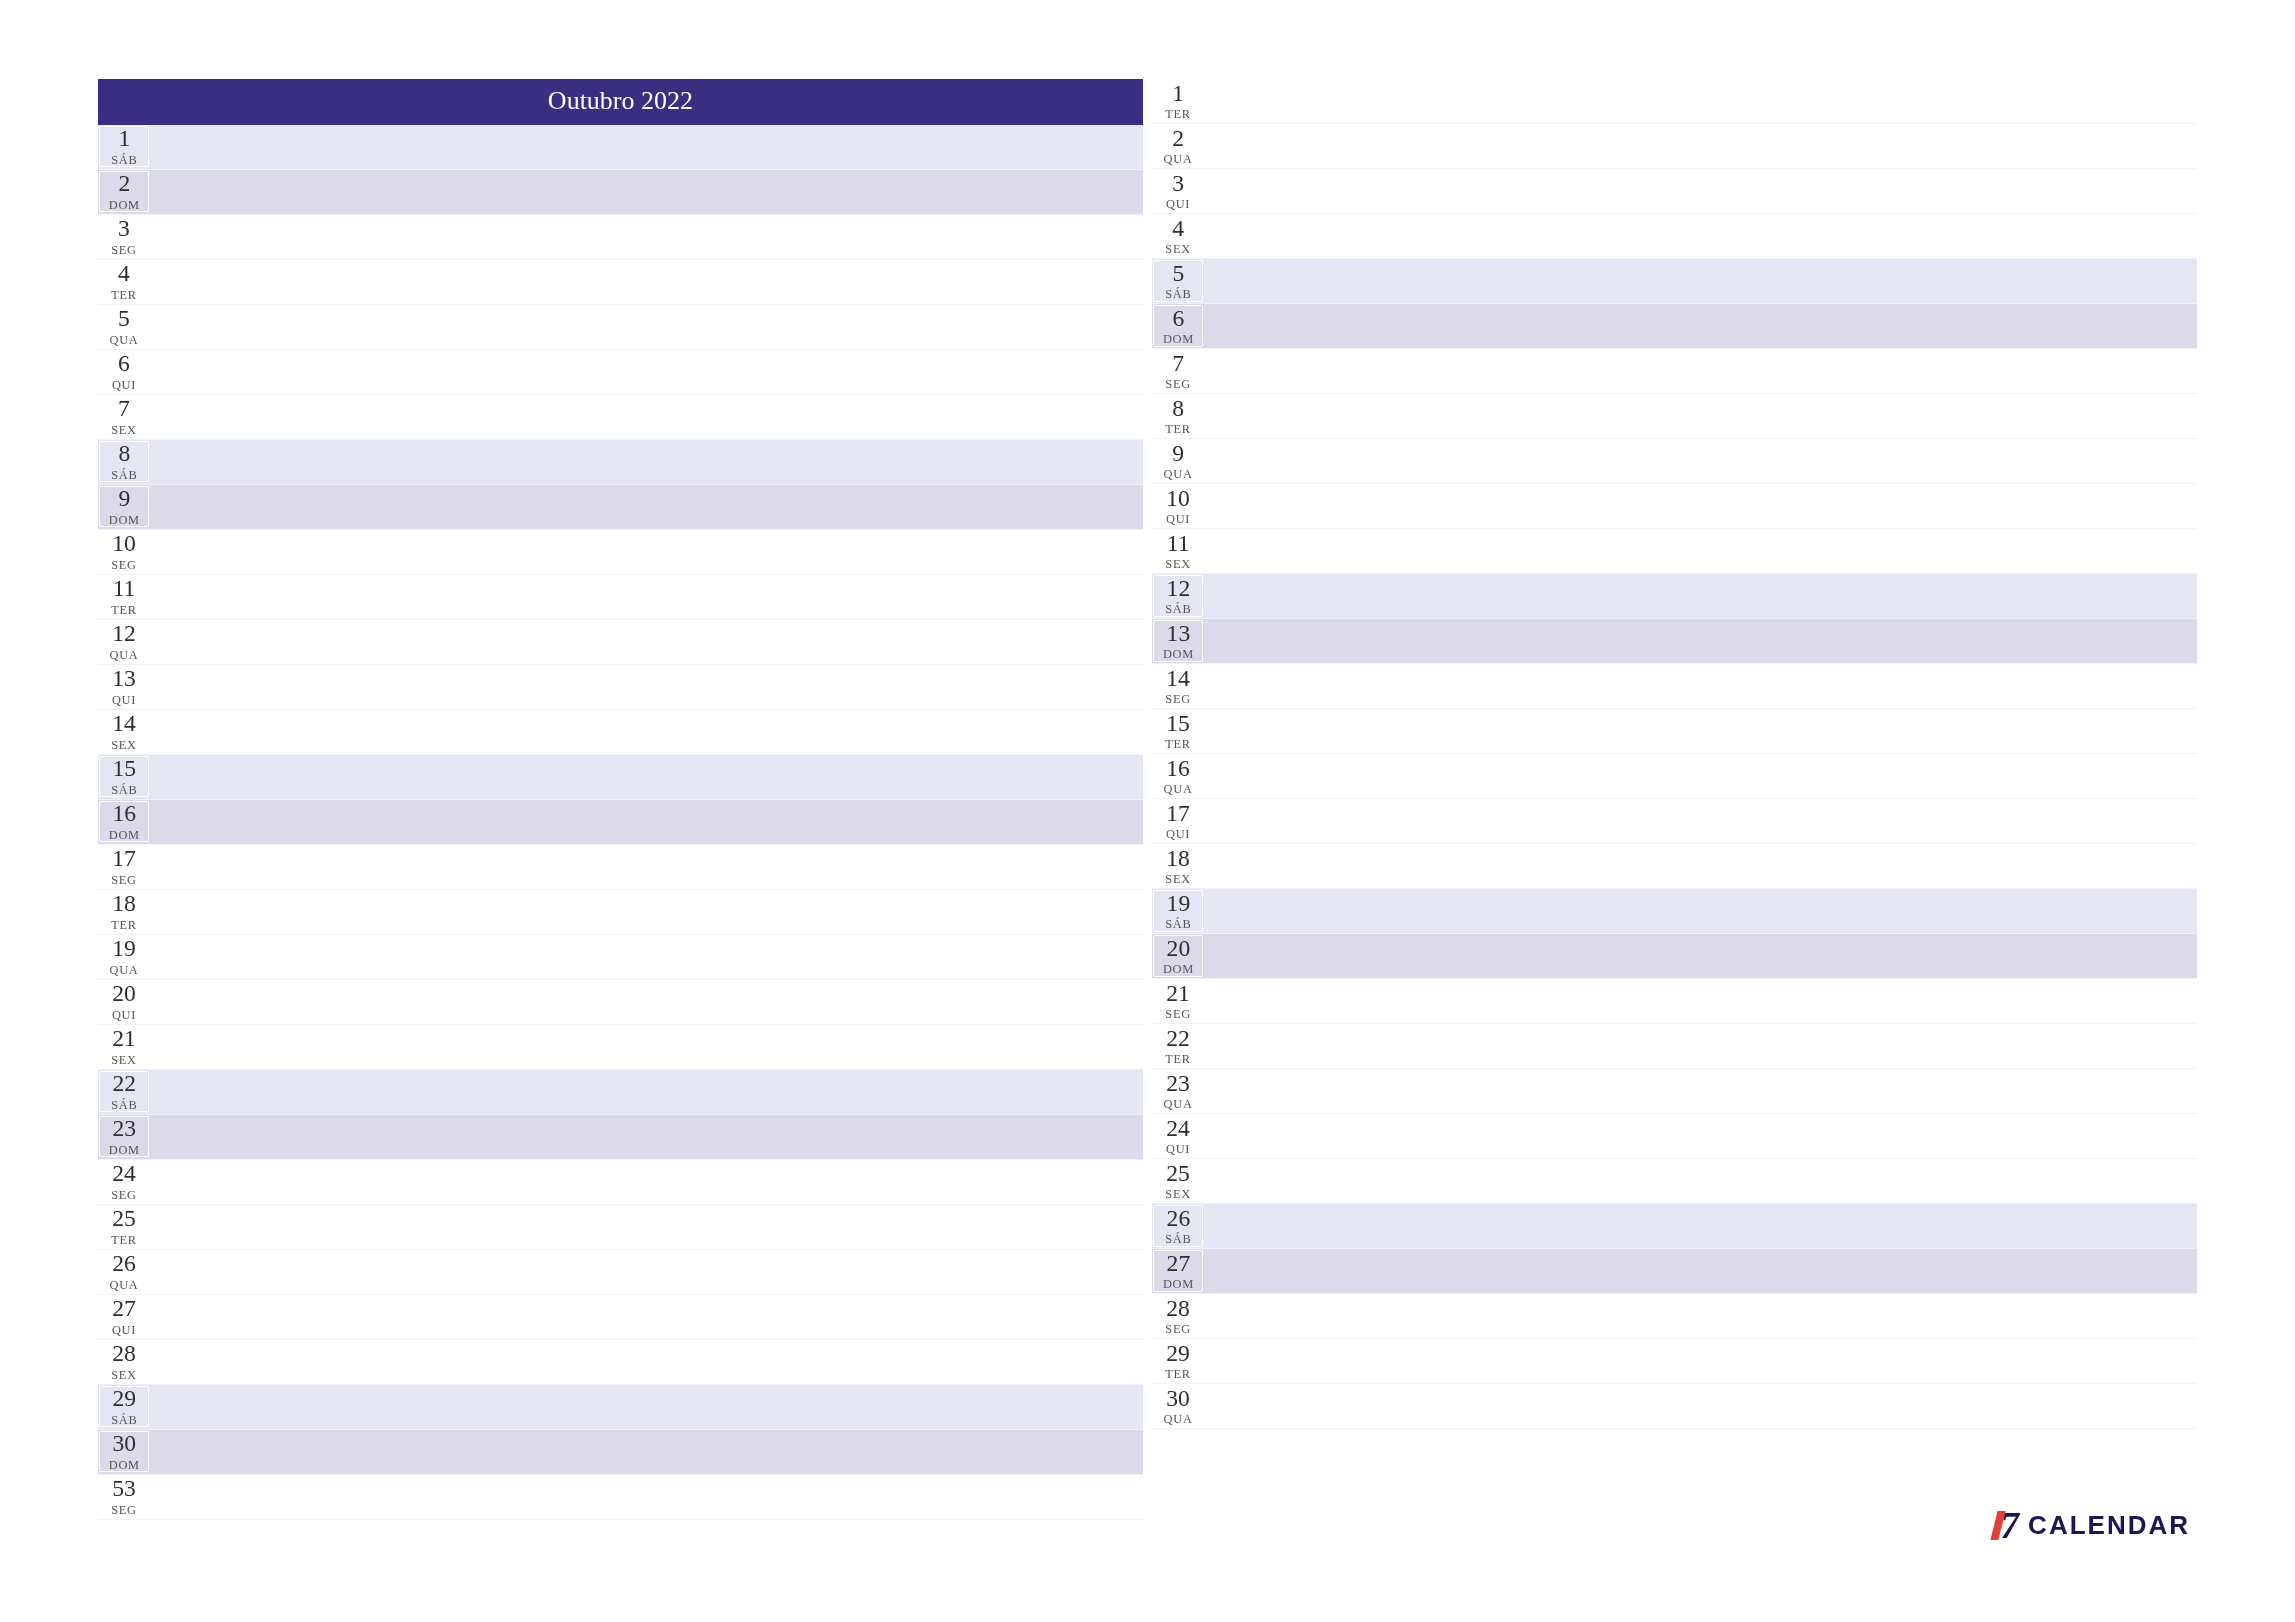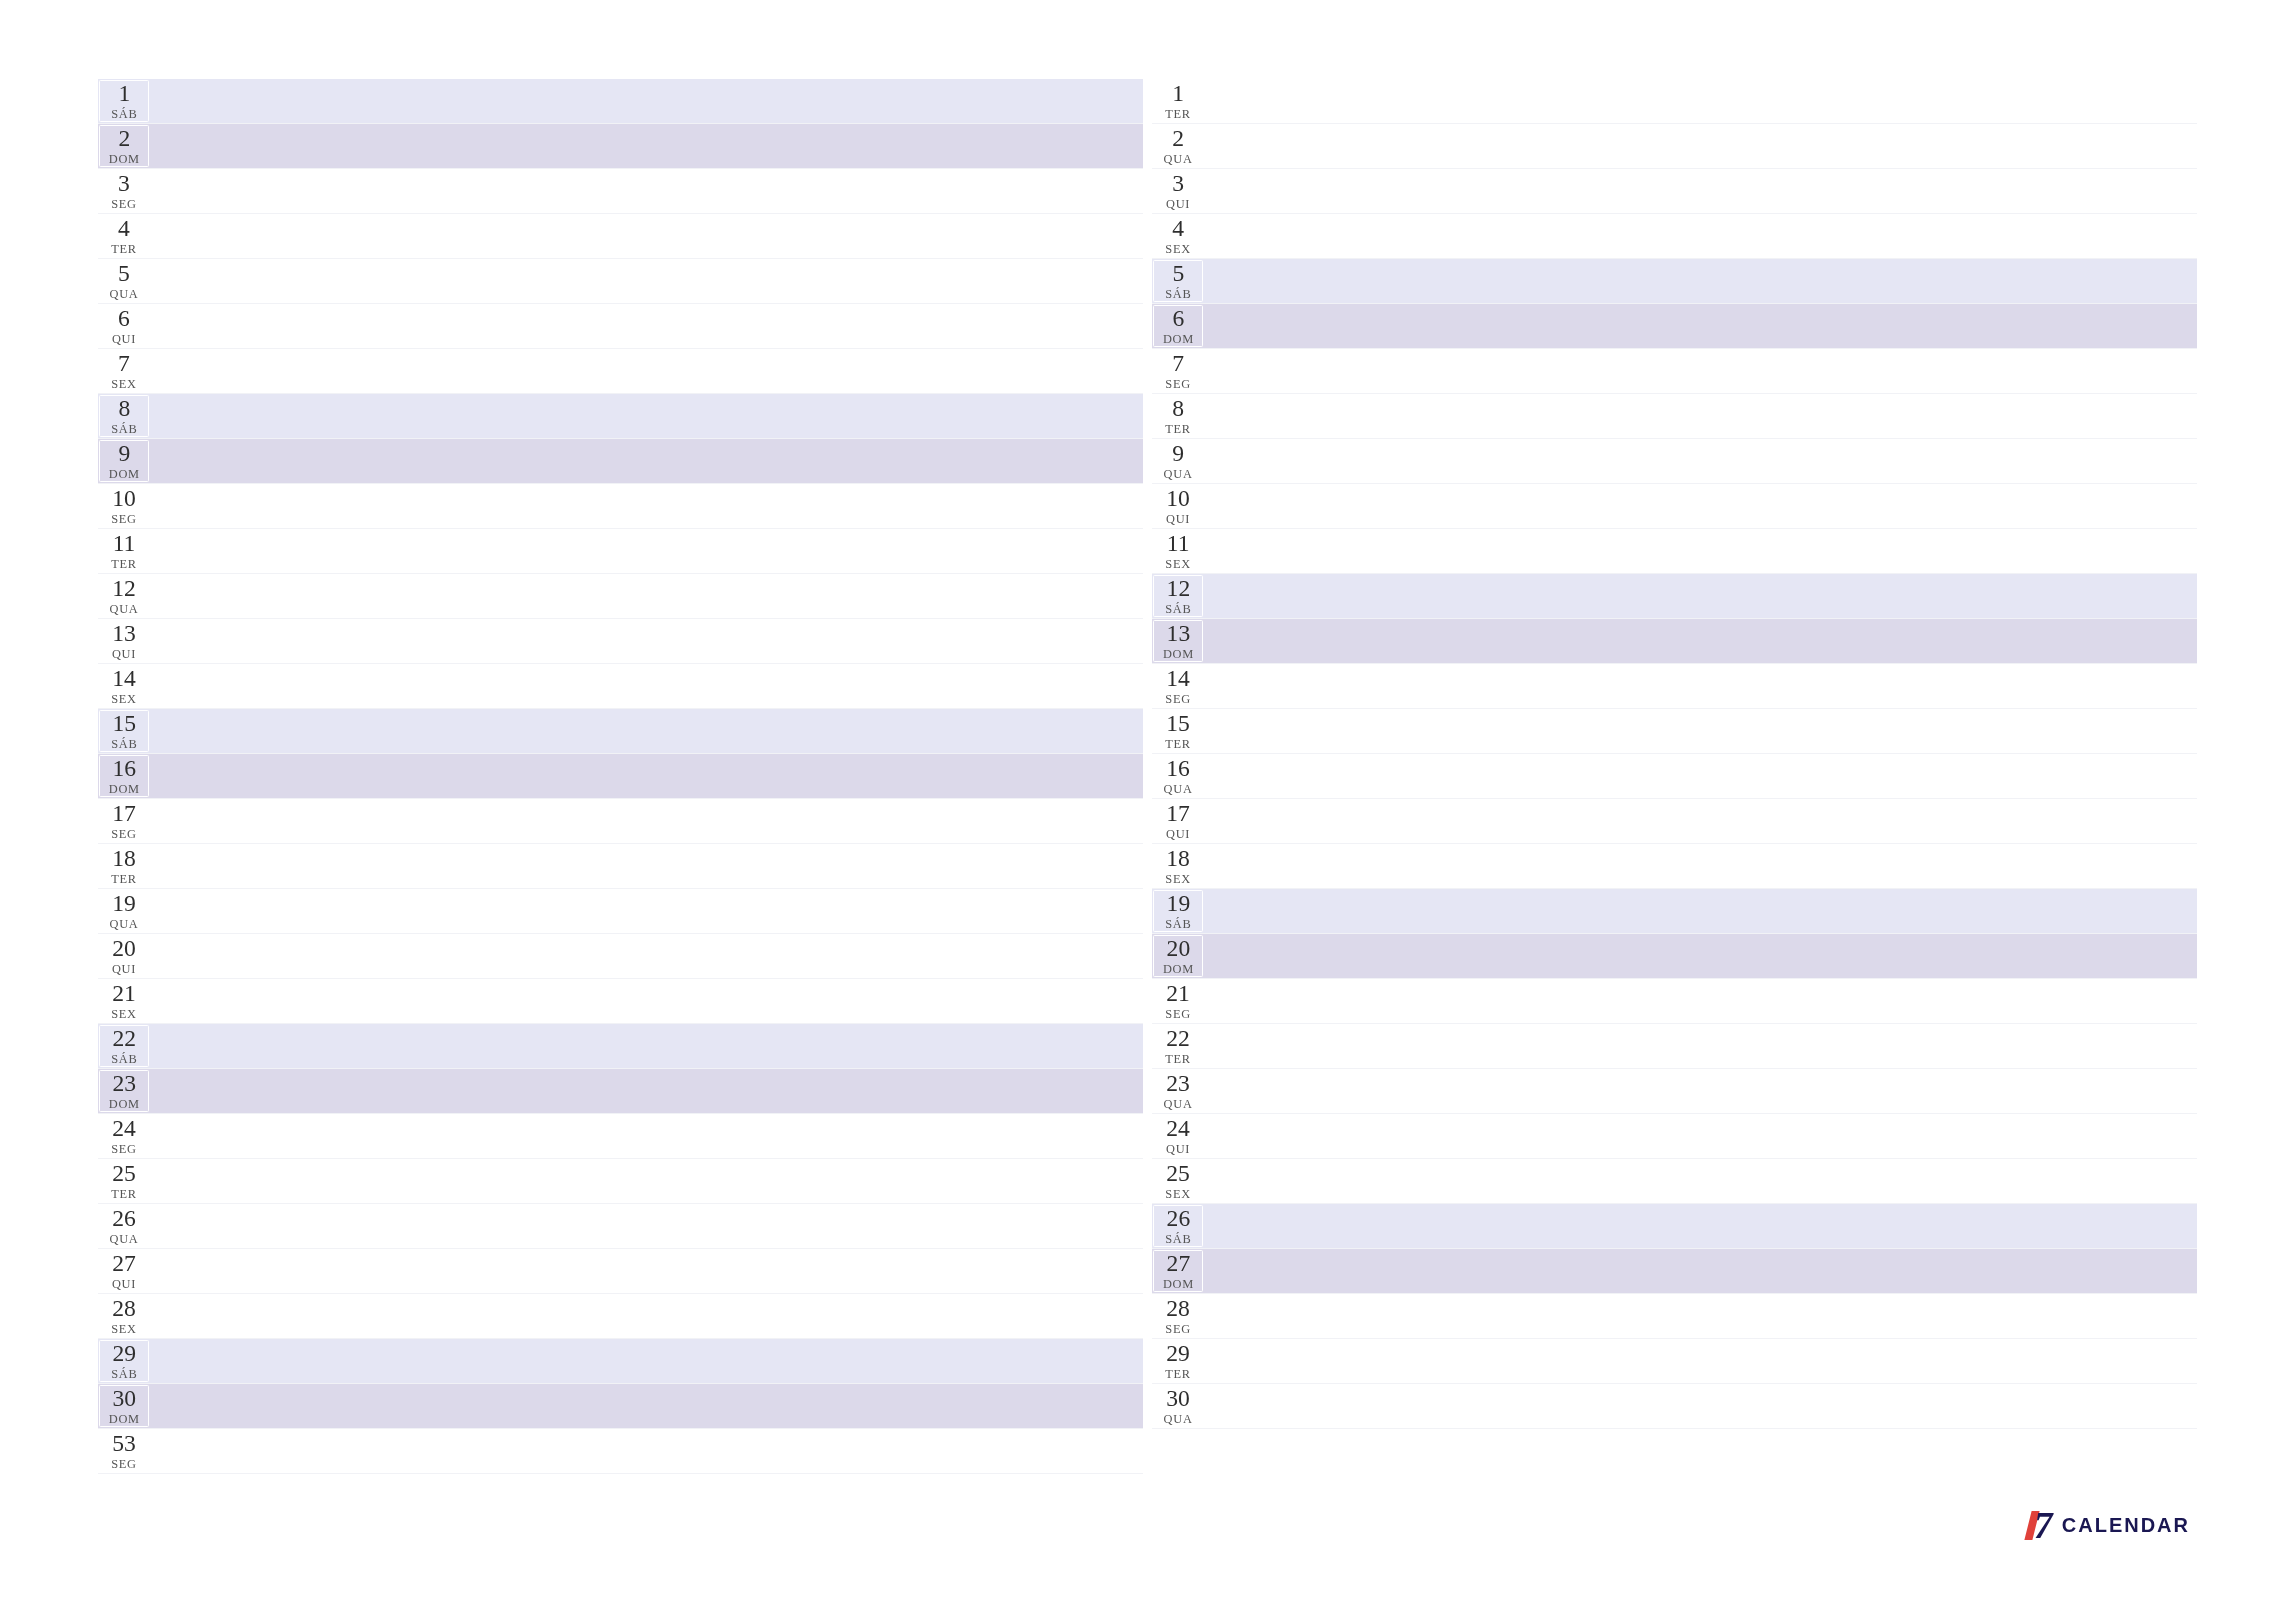--- a/index.html
+++ b/index.html
@@ -95,31 +95,32 @@
     top: 3.9px;
     width: 7.9px;
     height: 29px;
     background: #e0413a;
     transform: skewX(-14deg);
     z-index: -1;
   }
   .brand-text {
     font-family: Arial, Helvetica, sans-serif;
     font-weight: 900;
-    font-size: 20px;
+    font-size: 26px;
     letter-spacing: 2px;
     color: #1a1752;
   }
 </style>
 </head>
 <body>
 
 <div class="page">
 
   <div class="month">
+    <div class="month-header">Outubro 2022</div>
     <div>
         <div class="day-row sat">
           <div class="day-cell">
             <div class="day-num">1</div>
             <div class="day-abbr">SÁB</div>
           </div>
           <div class="note-area"></div>
         </div>
         <div class="day-row sun">
           <div class="day-cell">

